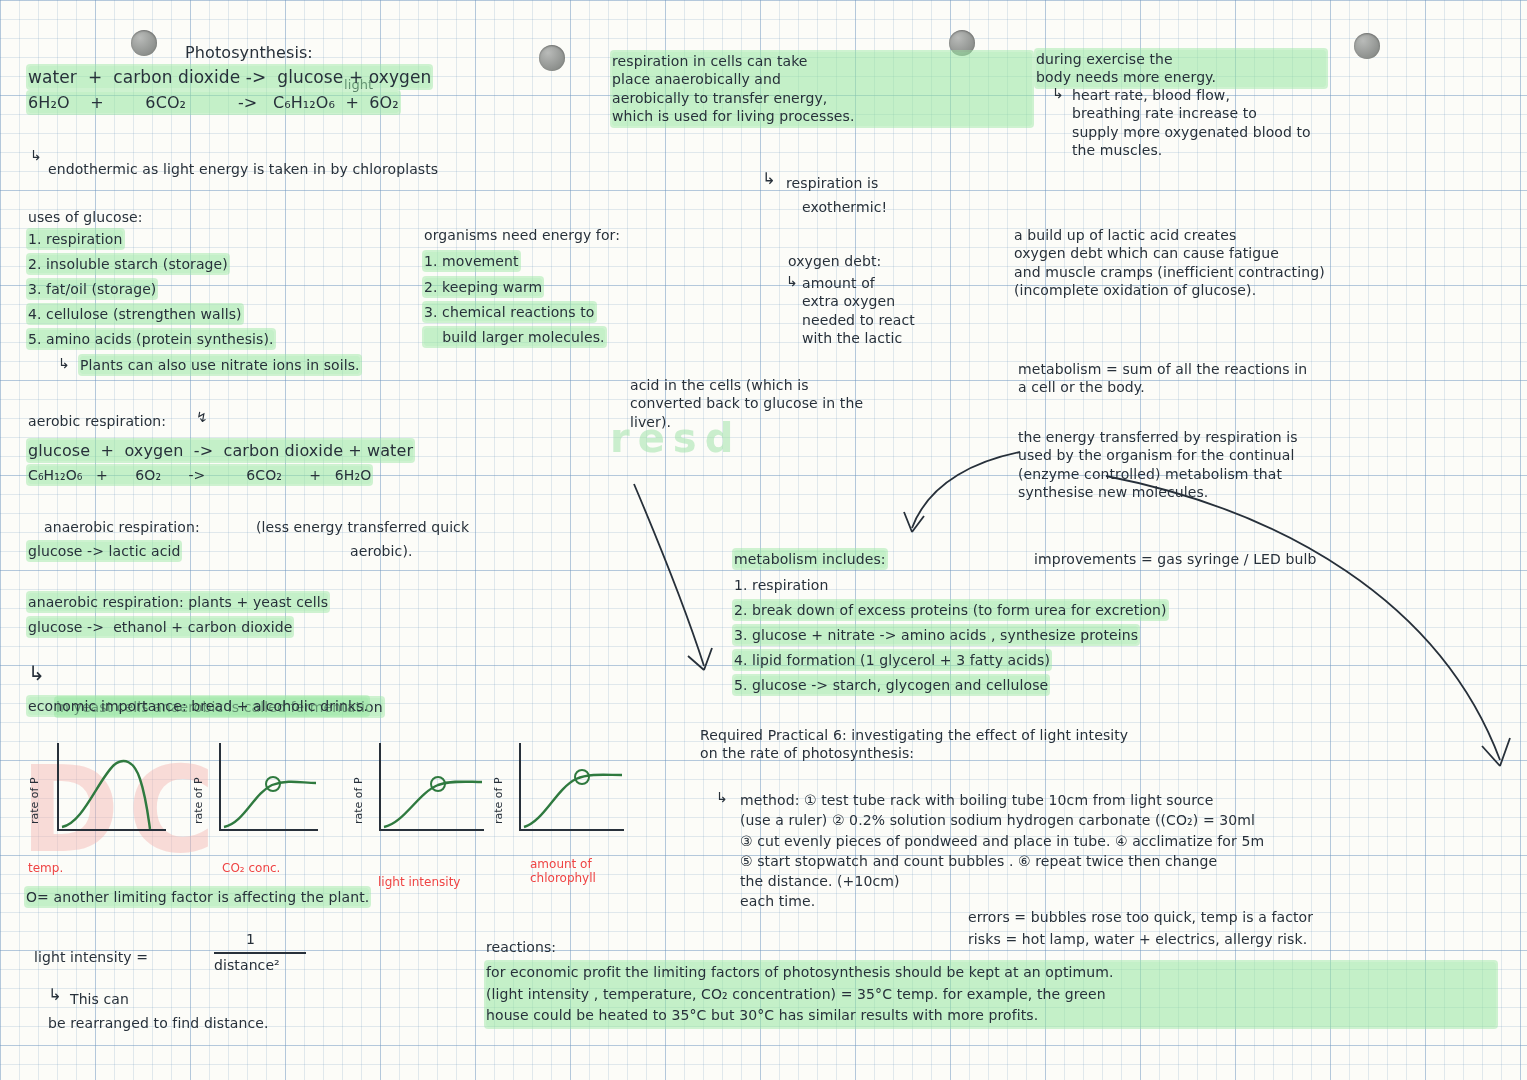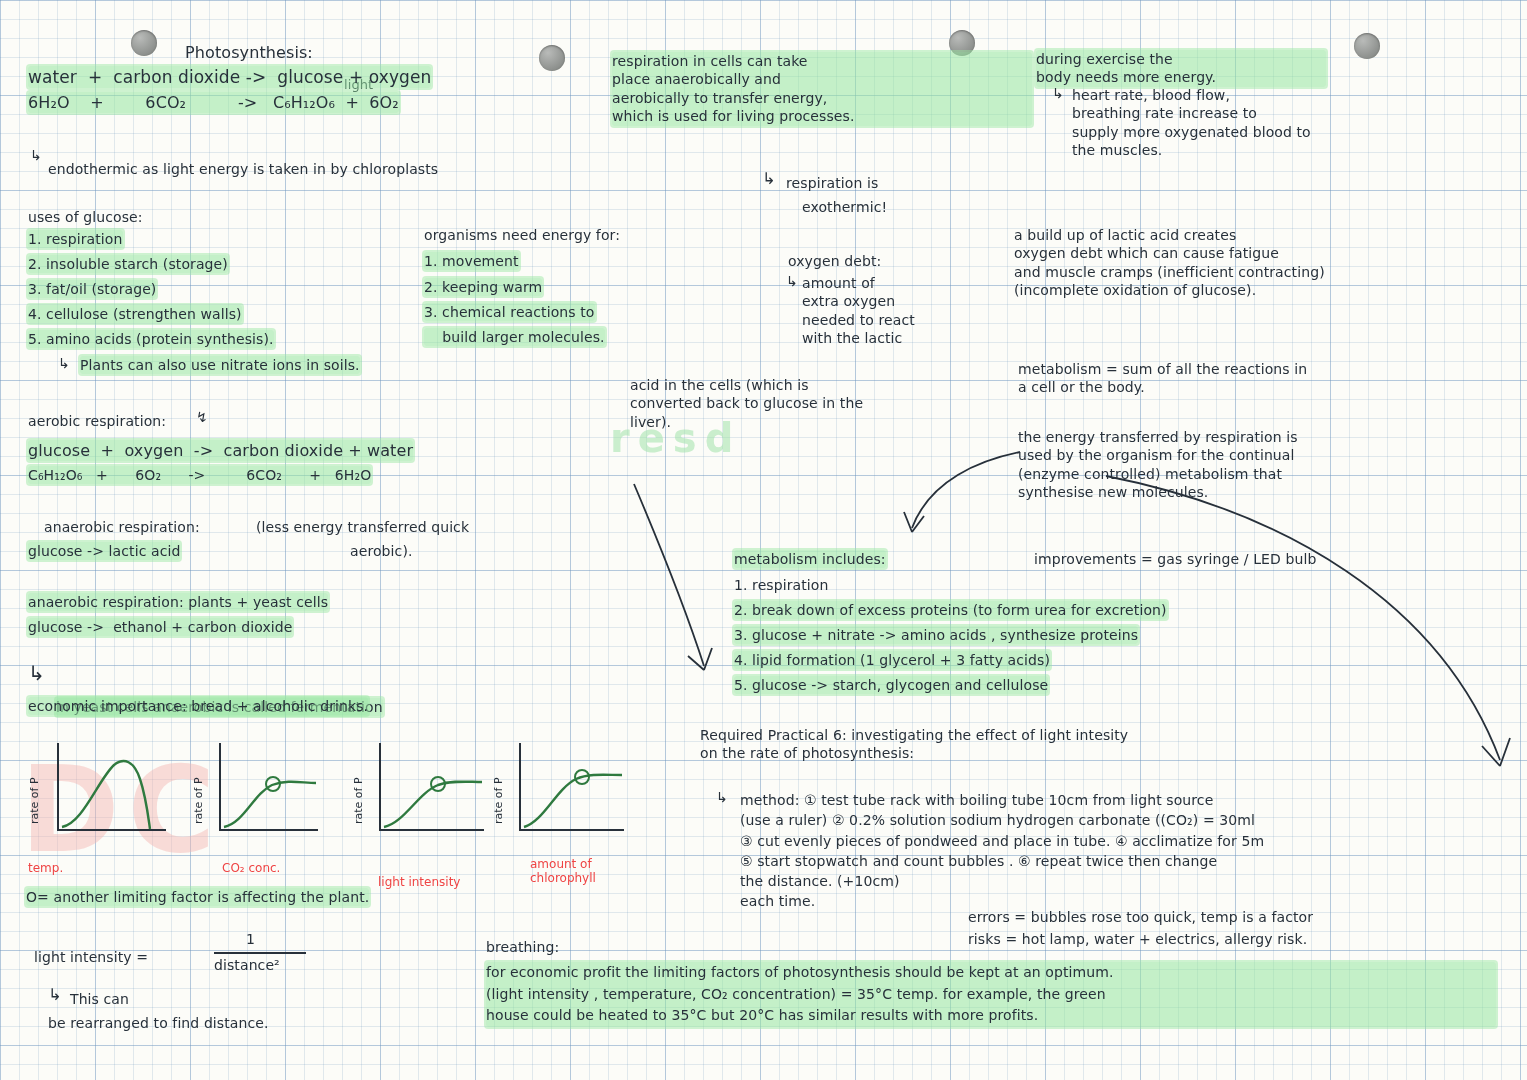--- a/index.html
+++ b/index.html
@@ -207,24 +207,24 @@
 <div class="note s15" style="left:740px;top:790px;width:780px;line-height:1.45;">method: ① test tube rack with boiling tube 10cm from light source
 (use a ruler) ② 0.2% solution sodium hydrogen carbonate ((CO₂) = 30ml
 ③ cut evenly pieces of pondweed and place in tube. ④ acclimatize for 5m
 ⑤ start stopwatch and count bubbles . ⑥ repeat twice then change
 the distance. (+10cm)
 each time.</div>
 
 <div class="note s14" style="left:968px;top:908px;">errors = bubbles rose too quick, temp is a factor</div>
 <div class="note s14" style="left:968px;top:930px;">risks = hot lamp, water + electrics, allergy risk.</div>
 
-<div class="note s15" style="left:486px;top:938px;">breathing:</div>
+<div class="note s15" style="left:486px;top:938px;">reactions:</div>
 <div class="note s15 hl" style="left:486px;top:962px;width:1010px;line-height:1.55;">for economic profit the limiting factors of photosynthesis should be kept at an optimum.
 (light intensity , temperature, CO₂ concentration) = 35°C temp. for example, the green
-house could be heated to 35°C but 20°C has similar results with more profits.</div>
+house could be heated to 35°C but 30°C has similar results with more profits.</div>
 
 <div class="note s15 hl" style="left:1036px;top:50px;width:290px;">during exercise the
 body needs more energy.</div>
 <div class="note s15" style="left:1052px;top:84px;">↳</div>
 <div class="note s15" style="left:1072px;top:86px;width:430px;">heart rate, blood flow,
 breathing rate increase to
 supply more oxygenated blood to
 the muscles.</div>
 
 <div class="note s15" style="left:1014px;top:226px;width:500px;">a build up of lactic acid creates

